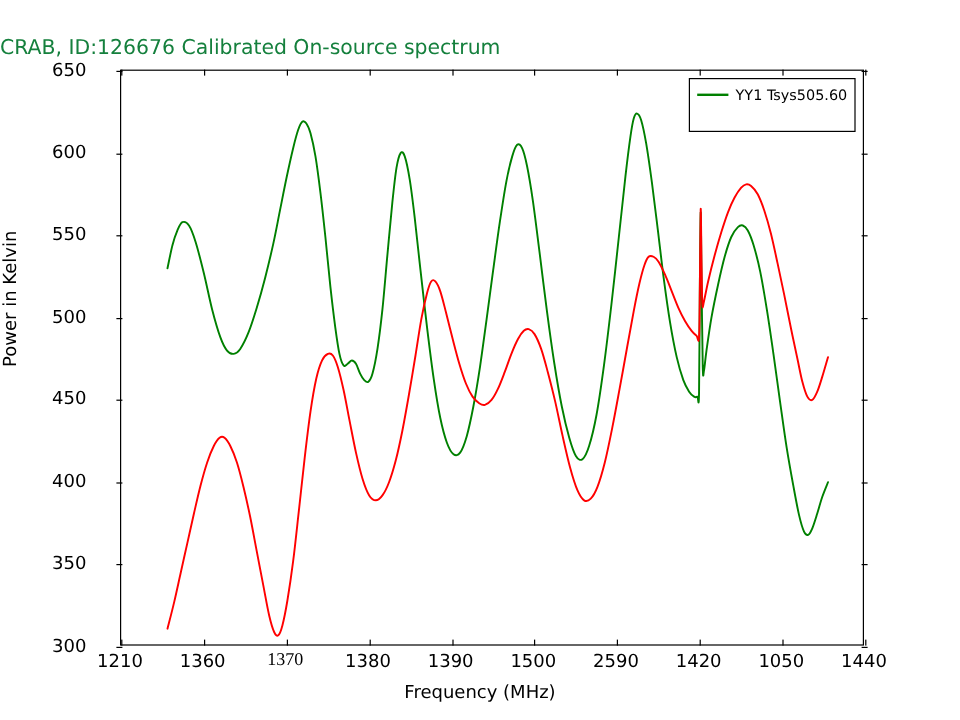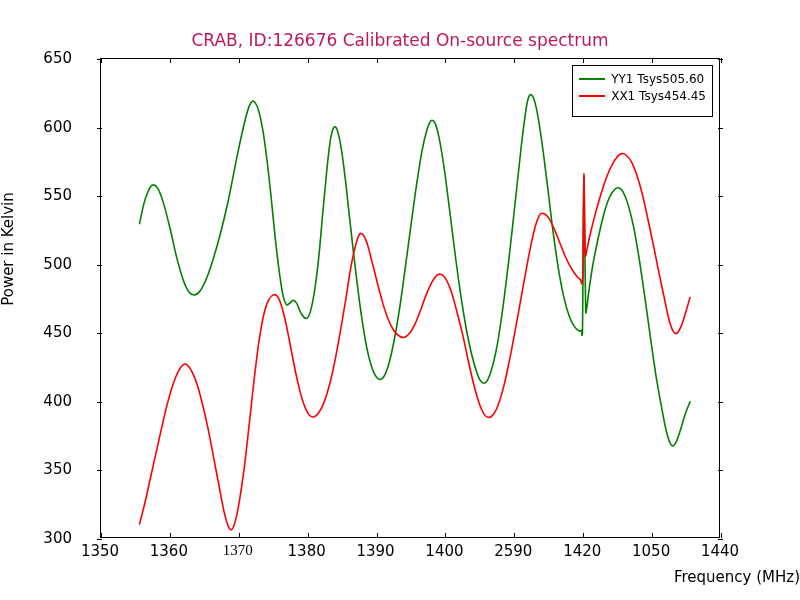--- a/index.html
+++ b/index.html
@@ -1,20 +1,20 @@
 <!DOCTYPE html>
 <html><head>
 <meta charset="utf-8">
 <style>
   html,body{margin:0;padding:0;background:#ffffff;}
   body{width:800px;height:600px;font-family:"DejaVu Sans",sans-serif;overflow:hidden;}
   #figure{position:relative;width:800px;height:600px;background:#ffffff;}
   #title{
-    position:absolute;left:0;top:30px;width:800px;text-align:center;
-    font-size:17px;color:#be185d;letter-spacing:0px;
+    position:absolute;left:0;top:30px;width:800px;text-align:left;
+    font-size:17px;color:#15803d;letter-spacing:0px;
   }
   #plot-area{
     position:absolute;left:100px;top:58px;width:620px;height:480px;
     border:1px solid #000;box-sizing:border-box;background:#fff;
   }
   #curves{position:absolute;left:0;top:0;width:620px;height:480px;}
   .ytick-label{
     position:absolute;right:728px;text-align:right;width:120px;
     font-size:15px;color:#000;transform:translateY(-9px);
   }
@@ -24,26 +24,26 @@
   }
   .ytick-mark{position:absolute;left:-4px;width:5px;height:1px;background:#000;}
   .ytick-mark.r{left:auto;right:-4px;}
   .xtick-mark{position:absolute;width:1px;height:5px;background:#000;bottom:-1px;}
   .xtick-mark.t{bottom:auto;top:-1px;}
   #ylabel{
     position:absolute;left:-232px;top:240px;width:480px;text-align:center;
     font-size:15px;color:#000;transform:rotate(-90deg);transform-origin:center center;
   }
   #xlabel{
-    position:absolute;left:0;top:568px;width:800px;text-align:right;
+    position:absolute;left:0;top:568px;width:800px;text-align:center;
     font-size:15px;color:#000;
   }
   #legend{
     position:absolute;right:6px;top:6px;border:1px solid #000;background:#fff;
-    padding:4px 6px 12px 4px;
+    padding:4px 6px 22px 4px;
   }
   .legend-row{display:flex;align-items:center;height:17px;}
   .legend-swatch{width:26px;height:2px;margin:0 6px 0 2px;}
   .legend-text{font-size:12px;color:#000;white-space:nowrap;}
 </style>
 </head>
 <body>
 
 <div id="figure">
 
@@ -52,24 +52,20 @@
   <div id="plot-area">
     <svg id="curves" viewBox="0 0 620 480" preserveAspectRatio="none">
         <path d="M 38.58 164.57 C 39.27 161.37, 41.33 150.63, 42.71 145.37 C 44.09 140.11, 45.47 136.23, 46.84 133.03 C 48.22 129.83, 49.37 126.86, 50.98 126.17 C 52.59 125.49, 54.65 126.17, 56.49 128.91 C 58.33 131.66, 59.93 136.00, 62.00 142.63 C 64.07 149.26, 66.59 159.31, 68.89 168.69 C 71.19 178.06, 73.48 189.94, 75.78 198.86 C 78.07 207.77, 80.60 216.46, 82.67 222.17 C 84.73 227.89, 86.34 230.86, 88.18 233.14 C 90.01 235.43, 91.85 236.11, 93.69 235.89 C 95.53 235.66, 97.13 234.74, 99.20 231.77 C 101.27 228.80, 103.79 223.77, 106.09 218.06 C 108.39 212.34, 110.68 205.03, 112.98 197.49 C 115.27 189.94, 117.57 181.71, 119.87 172.80 C 122.16 163.89, 124.69 153.37, 126.76 144.00 C 128.82 134.63, 130.43 125.71, 132.27 116.57 C 134.10 107.43, 135.94 97.83, 137.78 89.14 C 139.61 80.46, 141.68 71.09, 143.29 64.46 C 144.90 57.83, 146.16 53.03, 147.42 49.37 C 148.69 45.71, 149.72 43.43, 150.87 42.51 C 152.01 41.60, 153.16 42.29, 154.31 43.89 C 155.46 45.49, 156.49 47.54, 157.76 52.11 C 159.02 56.69, 160.51 63.09, 161.89 71.31 C 163.27 79.54, 164.64 90.29, 166.02 101.49 C 167.40 112.69, 168.78 125.49, 170.16 138.51 C 171.53 151.54, 172.91 167.09, 174.29 179.66 C 175.67 192.23, 177.16 204.57, 178.42 213.94 C 179.69 223.31, 180.72 230.63, 181.87 235.89 C 183.01 241.14, 184.16 244.11, 185.31 245.49 C 186.46 246.86, 187.61 244.80, 188.76 244.11 C 189.90 243.43, 191.05 241.37, 192.20 241.37 C 193.35 241.37, 194.50 242.29, 195.64 244.11 C 196.79 245.94, 197.94 250.06, 199.09 252.34 C 200.24 254.63, 201.39 256.69, 202.53 257.83 C 203.68 258.97, 204.83 260.11, 205.98 259.20 C 207.13 258.29, 208.16 256.91, 209.42 252.34 C 210.69 247.77, 212.18 240.69, 213.56 231.77 C 214.93 222.86, 216.31 211.89, 217.69 198.86 C 219.07 185.83, 220.44 168.46, 221.82 153.60 C 223.20 138.74, 224.69 121.83, 225.96 109.71 C 227.22 97.60, 228.25 87.77, 229.40 80.91 C 230.55 74.06, 231.70 70.17, 232.84 68.57 C 233.99 66.97, 235.03 67.66, 236.29 71.31 C 237.55 74.97, 239.04 82.06, 240.42 90.51 C 241.80 98.97, 243.06 109.49, 244.56 122.06 C 246.05 134.63, 247.66 150.63, 249.38 165.94 C 251.10 181.26, 253.05 198.86, 254.89 213.94 C 256.73 229.03, 258.56 243.89, 260.40 256.46 C 262.24 269.03, 264.07 280.46, 265.91 289.37 C 267.75 298.29, 269.59 304.91, 271.42 309.94 C 273.26 314.97, 275.10 318.17, 276.93 319.54 C 278.77 320.91, 280.61 320.69, 282.44 318.17 C 284.28 315.66, 286.12 310.86, 287.96 304.46 C 289.79 298.06, 291.63 289.37, 293.47 279.77 C 295.30 270.17, 297.14 258.97, 298.98 246.86 C 300.81 234.74, 302.65 220.57, 304.49 207.09 C 306.33 193.60, 308.16 179.43, 310.00 165.94 C 311.84 152.46, 313.67 138.51, 315.51 126.17 C 317.35 113.83, 319.30 101.03, 321.02 91.89 C 322.74 82.74, 324.35 76.34, 325.84 71.31 C 327.34 66.29, 328.60 62.86, 329.98 61.71 C 331.36 60.57, 332.73 61.49, 334.11 64.46 C 335.49 67.43, 336.75 72.23, 338.24 79.54 C 339.74 86.86, 341.34 96.46, 343.07 108.34 C 344.79 120.23, 346.63 135.54, 348.58 150.86 C 350.53 166.17, 352.71 184.69, 354.78 200.23 C 356.84 215.77, 358.91 230.86, 360.98 244.11 C 363.04 257.37, 365.11 269.49, 367.18 279.77 C 369.24 290.06, 371.43 298.97, 373.38 305.83 C 375.33 312.69, 377.05 317.94, 378.89 320.91 C 380.73 323.89, 382.56 325.03, 384.40 323.66 C 386.24 322.29, 387.96 318.86, 389.91 312.69 C 391.86 306.51, 394.04 297.83, 396.11 286.63 C 398.18 275.43, 400.24 260.80, 402.31 245.49 C 404.38 230.17, 406.44 212.57, 408.51 194.74 C 410.58 176.91, 412.76 156.34, 414.71 138.51 C 416.66 120.69, 418.61 101.71, 420.22 87.77 C 421.83 73.83, 423.21 62.86, 424.36 54.86 C 425.50 46.86, 426.19 42.97, 427.11 39.77 C 428.03 36.57, 428.83 35.43, 429.87 35.66 C 430.90 35.89, 432.05 37.03, 433.31 41.14 C 434.57 45.26, 435.95 51.66, 437.44 60.34 C 438.94 69.03, 440.66 81.37, 442.27 93.26 C 443.87 105.14, 445.48 118.63, 447.09 131.66 C 448.70 144.69, 450.19 158.40, 451.91 171.43 C 453.63 184.46, 455.59 198.63, 457.42 209.83 C 459.26 221.03, 461.10 230.63, 462.93 238.63 C 464.77 246.63, 466.72 253.03, 468.44 257.83 C 470.17 262.63, 471.77 265.14, 473.27 267.43 C 474.76 269.71, 476.25 270.86, 477.40 271.54 C 478.55 272.23, 479.47 272.00, 480.16 271.54 C 480.84 271.09, 481.19 284.34, 481.53 268.80 C 481.88 253.26, 481.99 203.43, 482.22 178.29 C 482.45 153.14, 482.68 118.86, 482.91 117.94 C 483.14 117.03, 483.31 151.31, 483.60 172.80 C 483.89 194.29, 484.29 234.06, 484.63 246.86 C 484.98 259.66, 485.15 251.89, 485.67 249.60 C 486.18 247.31, 486.70 240.46, 487.73 233.14 C 488.77 225.83, 490.26 214.86, 491.87 205.71 C 493.47 196.57, 495.54 186.74, 497.38 178.29 C 499.21 169.83, 501.05 161.60, 502.89 154.97 C 504.73 148.34, 506.56 142.63, 508.40 138.51 C 510.24 134.40, 512.30 131.89, 513.91 130.29 C 515.52 128.69, 516.67 128.46, 518.04 128.91 C 519.42 129.37, 520.69 130.29, 522.18 133.03 C 523.67 135.77, 525.28 139.66, 527.00 145.37 C 528.72 151.09, 530.67 158.40, 532.51 167.31 C 534.35 176.23, 536.19 187.43, 538.02 198.86 C 539.86 210.29, 541.70 223.09, 543.53 235.89 C 545.37 248.69, 547.21 262.63, 549.04 275.66 C 550.88 288.69, 552.72 302.40, 554.56 314.06 C 556.39 325.71, 558.34 336.23, 560.07 345.60 C 561.79 354.97, 563.40 363.89, 564.89 370.29 C 566.38 376.69, 567.76 381.26, 569.02 384.00 C 570.29 386.74, 571.32 387.20, 572.47 386.74 C 573.61 386.29, 574.65 384.23, 575.91 381.26 C 577.17 378.29, 578.67 373.26, 580.04 368.91 C 581.42 364.57, 582.69 359.54, 584.18 355.20 C 585.67 350.86, 588.20 344.91, 589.00 342.86" fill="none" stroke="#008000" stroke-width="1.6" stroke-linejoin="round" stroke-linecap="round"></path>
         <path d="M 38.58 464.91 C 39.50 461.26, 42.25 450.74, 44.09 442.97 C 45.93 435.20, 47.76 426.51, 49.60 418.29 C 51.44 410.06, 53.27 401.83, 55.11 393.60 C 56.95 385.37, 58.79 376.91, 60.62 368.91 C 62.46 360.91, 64.30 352.69, 66.13 345.60 C 67.97 338.51, 69.81 331.89, 71.64 326.40 C 73.48 320.91, 75.43 316.11, 77.16 312.69 C 78.88 309.26, 80.49 306.97, 81.98 305.83 C 83.47 304.69, 84.62 304.69, 86.11 305.83 C 87.60 306.97, 89.21 309.26, 90.93 312.69 C 92.66 316.11, 94.61 320.69, 96.44 326.40 C 98.28 332.11, 100.12 339.43, 101.96 346.97 C 103.79 354.51, 105.63 362.74, 107.47 371.66 C 109.30 380.57, 111.14 390.86, 112.98 400.46 C 114.81 410.06, 116.77 420.34, 118.49 429.26 C 120.21 438.17, 121.82 447.54, 123.31 453.94 C 124.80 460.34, 126.18 464.91, 127.44 467.66 C 128.71 470.40, 129.74 471.31, 130.89 470.40 C 132.04 469.49, 133.07 466.97, 134.33 462.17 C 135.60 457.37, 136.97 450.51, 138.47 441.60 C 139.96 432.69, 141.68 421.26, 143.29 408.69 C 144.90 396.11, 146.50 380.57, 148.11 366.17 C 149.72 351.77, 151.33 336.00, 152.93 322.29 C 154.54 308.57, 156.15 294.86, 157.76 283.89 C 159.36 272.91, 160.97 263.54, 162.58 256.46 C 164.19 249.37, 165.79 244.80, 167.40 241.37 C 169.01 237.94, 170.73 236.57, 172.22 235.89 C 173.71 235.20, 174.98 235.43, 176.36 237.26 C 177.73 239.09, 179.00 242.06, 180.49 246.86 C 181.98 251.66, 183.70 258.74, 185.31 266.06 C 186.92 273.37, 188.41 282.06, 190.13 290.74 C 191.86 299.43, 193.81 309.94, 195.64 318.17 C 197.48 326.40, 199.32 334.17, 201.16 340.11 C 202.99 346.06, 204.83 350.86, 206.67 353.83 C 208.50 356.80, 210.34 357.94, 212.18 357.94 C 214.01 357.94, 215.85 356.34, 217.69 353.83 C 219.53 351.31, 221.36 347.66, 223.20 342.86 C 225.04 338.06, 226.87 332.11, 228.71 325.03 C 230.55 317.94, 232.39 309.49, 234.22 300.34 C 236.06 291.20, 237.90 280.69, 239.73 270.17 C 241.57 259.66, 243.52 247.77, 245.24 237.26 C 246.97 226.74, 248.46 215.77, 250.07 207.09 C 251.67 198.40, 253.51 190.40, 254.89 185.14 C 256.27 179.89, 257.19 177.14, 258.33 175.54 C 259.48 173.94, 260.51 174.17, 261.78 175.54 C 263.04 176.91, 264.42 179.43, 265.91 183.77 C 267.40 188.11, 269.01 194.97, 270.73 201.60 C 272.46 208.23, 274.41 216.46, 276.24 223.54 C 278.08 230.63, 279.92 237.94, 281.76 244.11 C 283.59 250.29, 285.43 256.00, 287.27 260.57 C 289.10 265.14, 290.94 268.80, 292.78 271.54 C 294.61 274.29, 296.57 275.89, 298.29 277.03 C 300.01 278.17, 301.39 278.86, 303.11 278.40 C 304.83 277.94, 306.79 276.57, 308.62 274.29 C 310.46 272.00, 312.30 268.57, 314.13 264.69 C 315.97 260.80, 317.81 255.77, 319.64 250.97 C 321.48 246.17, 323.32 240.46, 325.16 235.89 C 326.99 231.31, 328.94 226.74, 330.67 223.54 C 332.39 220.34, 334.00 218.06, 335.49 216.69 C 336.98 215.31, 338.13 214.86, 339.62 215.31 C 341.11 215.77, 342.72 216.69, 344.44 219.43 C 346.17 222.17, 348.12 226.51, 349.96 231.77 C 351.79 237.03, 353.51 243.66, 355.47 250.97 C 357.42 258.29, 359.60 266.74, 361.67 275.66 C 363.73 284.57, 365.80 295.31, 367.87 304.46 C 369.93 313.60, 372.00 322.97, 374.07 330.51 C 376.13 338.06, 378.31 345.14, 380.27 349.71 C 382.22 354.29, 383.94 356.80, 385.78 357.94 C 387.61 359.09, 389.45 358.40, 391.29 356.57 C 393.13 354.74, 394.85 352.00, 396.80 346.97 C 398.75 341.94, 400.93 334.63, 403.00 326.40 C 405.07 318.17, 407.13 307.89, 409.20 297.60 C 411.27 287.31, 413.33 275.89, 415.40 264.69 C 417.47 253.49, 419.65 241.14, 421.60 230.40 C 423.55 219.66, 425.39 209.14, 427.11 200.23 C 428.83 191.31, 430.44 183.31, 431.93 176.91 C 433.43 170.51, 434.80 165.49, 436.07 161.83 C 437.33 158.17, 438.25 156.11, 439.51 154.97 C 440.77 153.83, 442.27 154.29, 443.64 154.97 C 445.02 155.66, 446.17 156.57, 447.78 159.09 C 449.39 161.60, 451.45 165.94, 453.29 170.06 C 455.13 174.17, 456.96 179.20, 458.80 183.77 C 460.64 188.34, 462.47 193.37, 464.31 197.49 C 466.15 201.60, 467.99 205.26, 469.82 208.46 C 471.66 211.66, 473.73 214.63, 475.33 216.69 C 476.94 218.74, 478.43 219.89, 479.47 220.80 C 480.50 221.71, 481.07 229.26, 481.53 222.17 C 481.99 215.09, 481.99 196.11, 482.22 178.29 C 482.45 160.46, 482.68 118.40, 482.91 115.20 C 483.14 112.00, 483.37 145.83, 483.60 159.09 C 483.83 172.34, 483.94 189.26, 484.29 194.74 C 484.63 200.23, 484.86 195.20, 485.67 192.00 C 486.47 188.80, 487.62 181.94, 489.11 175.54 C 490.60 169.14, 492.79 160.46, 494.62 153.60 C 496.46 146.74, 498.30 140.34, 500.13 134.40 C 501.97 128.46, 503.81 122.74, 505.64 117.94 C 507.48 113.14, 509.32 109.03, 511.16 105.60 C 512.99 102.17, 515.06 99.20, 516.67 97.37 C 518.27 95.54, 519.42 94.86, 520.80 94.63 C 522.18 94.40, 523.33 94.63, 524.93 96.00 C 526.54 97.37, 528.61 99.43, 530.44 102.86 C 532.28 106.29, 534.12 111.09, 535.96 116.57 C 537.79 122.06, 539.63 128.46, 541.47 135.77 C 543.30 143.09, 545.14 152.00, 546.98 160.46 C 548.81 168.91, 550.65 177.60, 552.49 186.51 C 554.33 195.43, 556.16 205.03, 558.00 213.94 C 559.84 222.86, 561.90 232.46, 563.51 240.00 C 565.12 247.54, 566.27 253.94, 567.64 259.20 C 569.02 264.46, 570.40 269.03, 571.78 271.54 C 573.16 274.06, 574.53 274.97, 575.91 274.29 C 577.29 273.60, 578.67 270.63, 580.04 267.43 C 581.42 264.23, 582.69 259.89, 584.18 255.09 C 585.67 250.29, 588.20 241.37, 589.00 238.63" fill="none" stroke="#ff0000" stroke-width="1.6" stroke-linejoin="round" stroke-linecap="round"></path>
       </svg>
 
     <div id="legend">
         <div class="legend-row">
           <div class="legend-swatch" style="background: rgb(0, 128, 0);"></div>
           <div class="legend-text">YY1 Tsys505.60</div>
-        </div>
-        <div class="legend-row">
-          <div class="legend-swatch" style="background: rgb(255, 0, 0);"></div>
-          <div class="legend-text">XX1 Tsys454.45</div>
         </div>
       </div>
   <div class="ytick-mark" style="top: 480px;"></div>
       <div class="ytick-mark r" style="top: 480px;"></div>
       <div class="ytick-mark" style="top: 411.429px;"></div>
       <div class="ytick-mark r" style="top: 411.429px;"></div>
       <div class="ytick-mark" style="top: 342.857px;"></div>
       <div class="ytick-mark r" style="top: 342.857px;"></div>
       <div class="ytick-mark" style="top: 274.286px;"></div>
       <div class="ytick-mark r" style="top: 274.286px;"></div>
@@ -107,23 +103,23 @@
   <div id="xlabel">Frequency (MHz)</div>
 
 <div class="ytick-label" style="top: 538px;">300</div>
     <div class="ytick-label" style="top: 469.429px;">350</div>
     <div class="ytick-label" style="top: 400.857px;">400</div>
     <div class="ytick-label" style="top: 332.286px;">450</div>
     <div class="ytick-label" style="top: 263.714px;">500</div>
     <div class="ytick-label" style="top: 195.143px;">550</div>
     <div class="ytick-label" style="top: 126.571px;">600</div>
     <div class="ytick-label" style="top: 58px;">650</div>
-    <div class="xtick-label" style="left: 60px;">1350</div>
+    <div class="xtick-label" style="left: 60px;">1210</div>
     <div class="xtick-label" style="left: 128.889px;">1360</div>
     <div class="xtick-label" style="left: 197.778px; font-family: Liberation Serif, serif;">1370</div>
     <div class="xtick-label" style="left: 266.667px; text-align: center;">1380</div>
     <div class="xtick-label" style="left: 335.556px;">1390</div>
-    <div class="xtick-label" style="left: 404.444px;">1400</div>
+    <div class="xtick-label" style="left: 404.444px;">1500</div>
     <div class="xtick-label" style="left: 473.333px;">2590</div>
     <div class="xtick-label" style="left: 542.222px;">1420</div>
     <div class="xtick-label" style="left: 611.111px;">1050</div>
     <div class="xtick-label" style="left: 680px;">1440</div>
   </div>
 
 </body></html>

